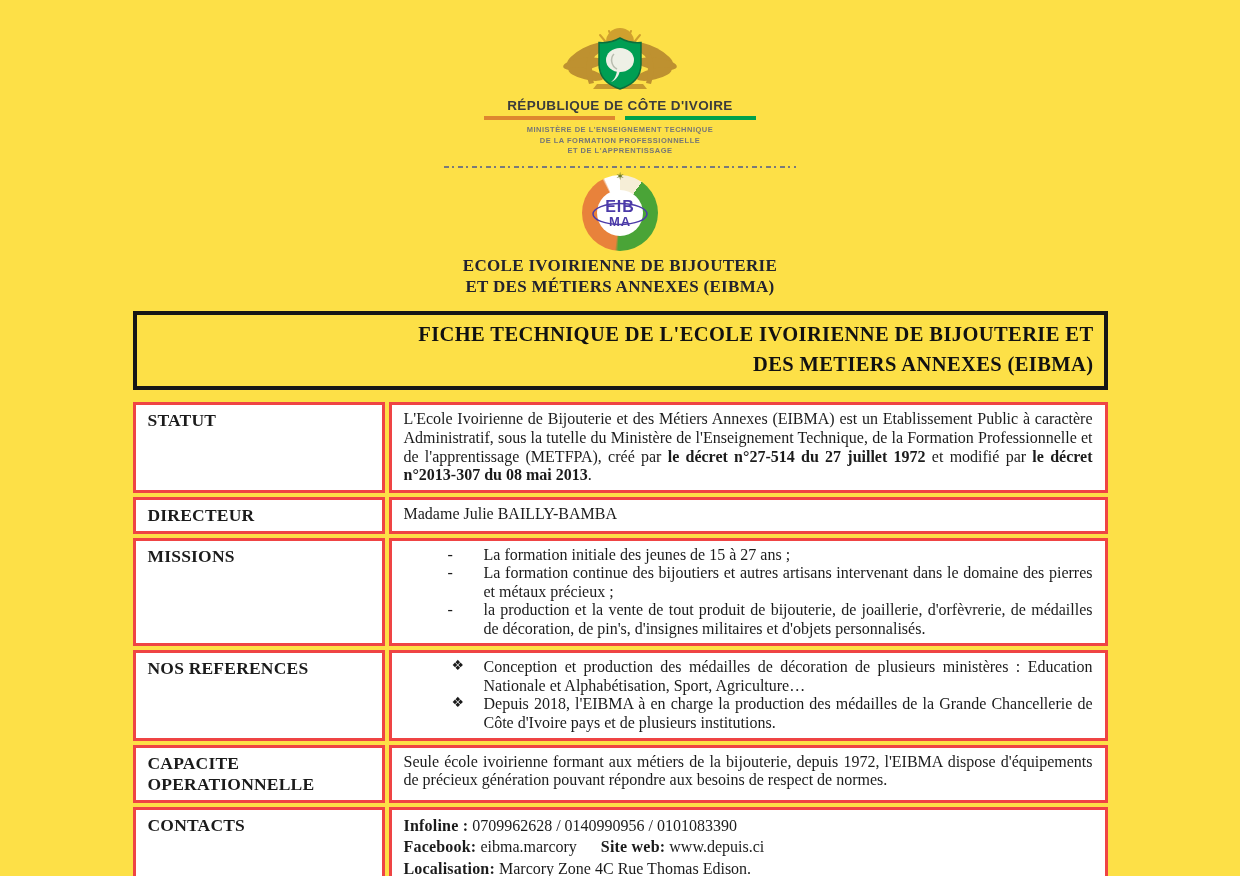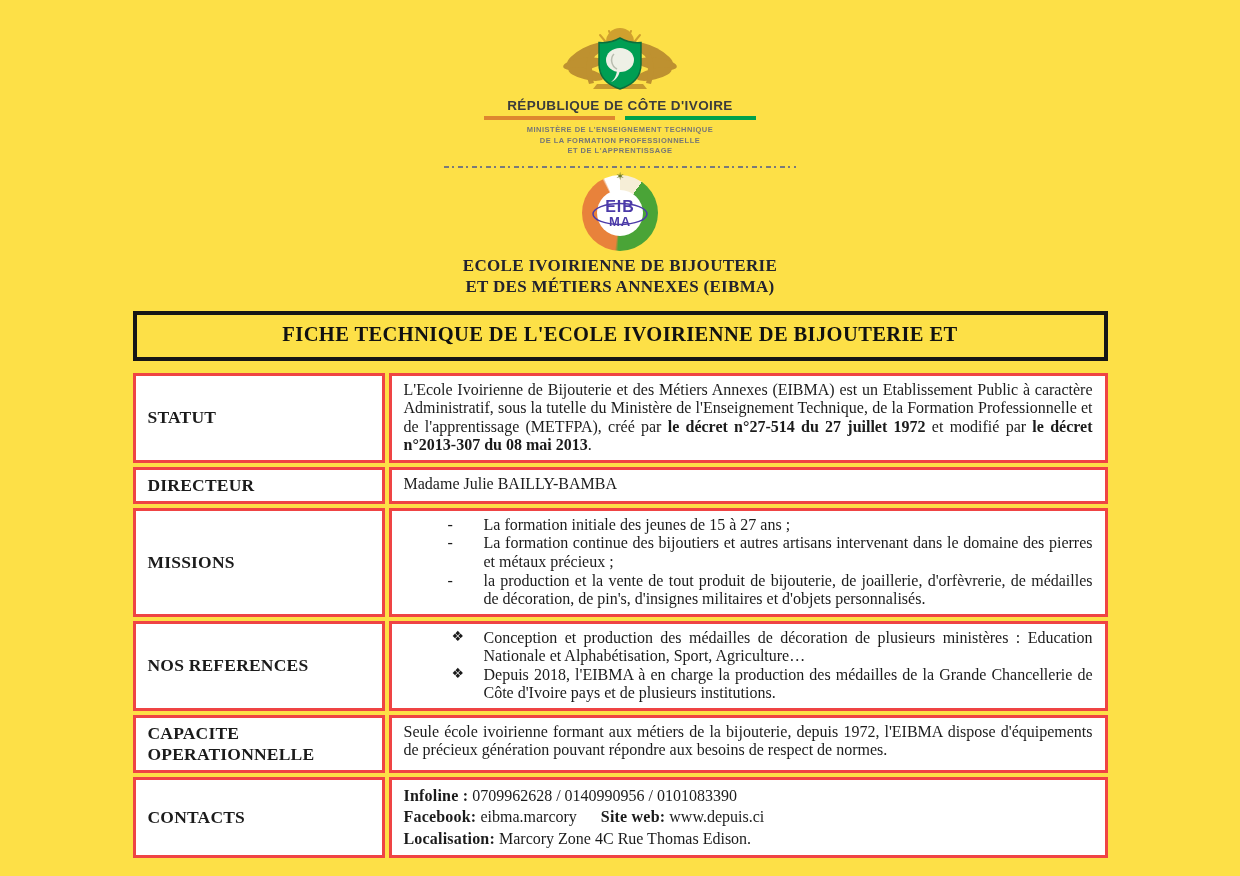--- a/index.html
+++ b/index.html
@@ -102,21 +102,21 @@
     color: #23232e;
     letter-spacing: 0.3px;
   }
 
   
   .title-box {
     width: 975px;
     margin: 14px auto 0;
     border: 4px solid #161616;
     padding: 5px 10px 7px;
-    text-align: center;
+    text-align: right;
     font-weight: bold;
     font-size: 20.5px;
     letter-spacing: 0.4px;
     line-height: 1.45;
     color: #111111;
   }
 
   
   .info-table {
     width: 975px;
@@ -127,21 +127,21 @@
   }
   .cell {
     border: 3px solid #ef4444;
     background: #ffffff;
     padding: 5px 12px;
     font-size: 16px;
     line-height: 1.16;
   }
   .cell-label {
     display: flex;
-    align-items: center;
+    align-items: flex-start;
     font-weight: bold;
     font-size: 17.5px;
     line-height: 1.2;
     letter-spacing: 0.2px;
   }
   .cell-content p.justify { text-align: justify; }
 
   .doc-list { list-style: none; }
   .doc-list li {
     position: relative;
@@ -223,20 +223,21 @@
     </div>
 
     <div class="school-name">
       <div>ECOLE IVOIRIENNE DE BIJOUTERIE</div>
       <div>ET DES MÉTIERS ANNEXES (EIBMA)</div>
     </div>
   </div>
 
   <div class="title-box">
     <div>FICHE TECHNIQUE DE L'ECOLE IVOIRIENNE DE BIJOUTERIE ET</div>
+    <div>DES METIERS ANNEXES (EIBMA)</div>
   </div>
 
   <div class="info-table">
 
     <div class="cell cell-label">
       <span>STATUT</span>
     </div>
     <div class="cell cell-content">
       <p class="justify"><span>L'Ecole Ivoirienne de Bijouterie et des Métiers Annexes (EIBMA) est un Etablissement Public à caractère Administratif, sous la tutelle du Ministère de l'Enseignement Technique, de la Formation Professionnelle et de l'apprentissage (METFPA), créé par </span><b>le décret n°27-514 du 27 juillet 1972</b><span> et modifié par </span><b>le décret n°2013-307 du 08 mai 2013</b><span>.</span></p>
     </div>

